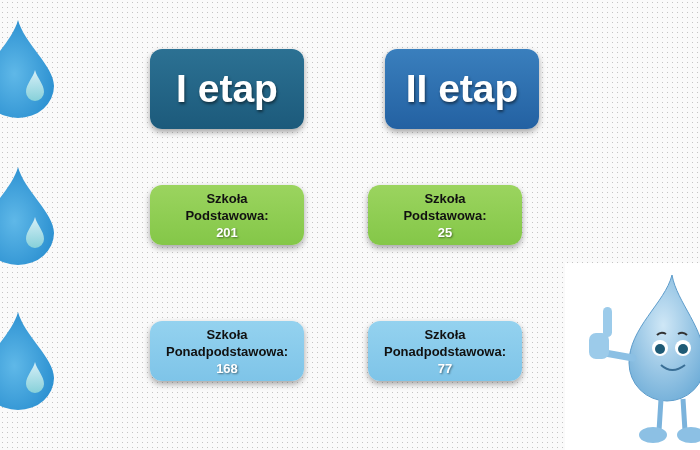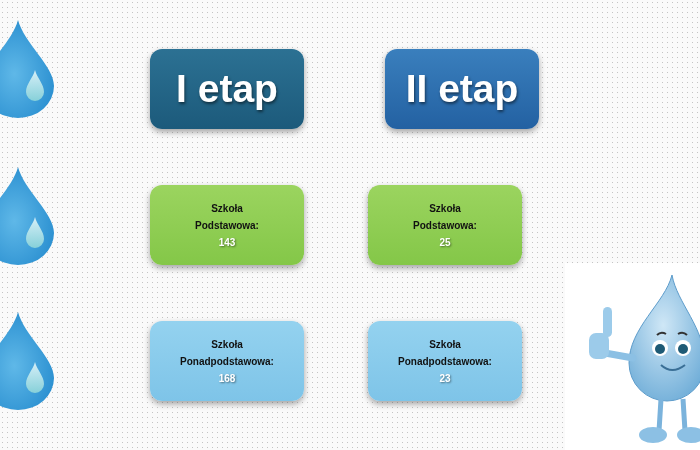--- a/index.html
+++ b/index.html
@@ -13,21 +13,21 @@
   .drop { position:absolute; left:-20px; width:76px; height:100px; }
   .box {
     position:absolute; border-radius:12px; display:flex; flex-direction:column;
     align-items:center; justify-content:center; text-align:center;
     box-shadow: 0 3px 6px rgba(0,0,0,0.35);
   }
   .stage { width:154px; height:80px; color:#fff; font-weight:bold; font-size:39px;
     text-shadow: 1px 2px 3px rgba(0,0,0,0.5); }
   .stage1 { left:150px; top:49px; background:linear-gradient(#2c7193,#1c5a7b); }
   .stage2 { left:363px; top:49px; background:linear-gradient(#3a7fbd,#2361a2);margin-left:22px; }
-  .count { width:154px; height:80px; font-weight:bold; font-size:10px; line-height:17px; color:#111; }
+  .count { width:154px; height:60px; font-weight:bold; font-size:13px; line-height:17px; color:#111; }
   .green { background:linear-gradient(#9bd45f,#84c748); }
   .blue  { background:linear-gradient(#94d2ef,#7ec4e8); }
   .c1 { left:150px; top:185px; } .c2 { left:368px; top:185px; }
   .c3 { left:150px; top:321px; } .c4 { left:368px; top:321px; }
   .num { color:#fff; text-shadow:1px 1px 2px rgba(0,0,0,0.45); }
   .mascot { position:absolute; left:565px; top:263px; width:135px; height:187px; background:#fff; }
 </style>
 </head>
 <body>
 
@@ -57,36 +57,36 @@
 <div class="box stage stage1">
     <span>I etap</span>
   </div>
 <div class="box stage stage2">
     <span>II etap</span>
   </div>
 
 <div class="box count green c1">
   <span>Szkoła</span>
   <span>Podstawowa:</span>
-  <span class="num">143</span>
+  <span class="num">201</span>
 </div>
 <div class="box count green c2">
   <span>Szkoła</span>
   <span>Podstawowa:</span>
   <span class="num">25</span>
 </div>
 <div class="box count blue c3">
   <span>Szkoła</span>
   <span>Ponadpodstawowa:</span>
   <span class="num">168</span>
 </div>
 <div class="box count blue c4">
   <span>Szkoła</span>
   <span>Ponadpodstawowa:</span>
-  <span class="num">23</span>
+  <span class="num">77</span>
 </div>
 
 <div class="mascot">
   <svg width="135" height="187" viewBox="0 0 135 187">
     <defs>
         <radialGradient id="mg" cx="0.45" cy="0.4" r="0.7">
           <stop offset="0" stop-color="#cfe7f6"></stop>
           <stop offset="1" stop-color="#6aaad6"></stop>
         </radialGradient>
       </defs>

